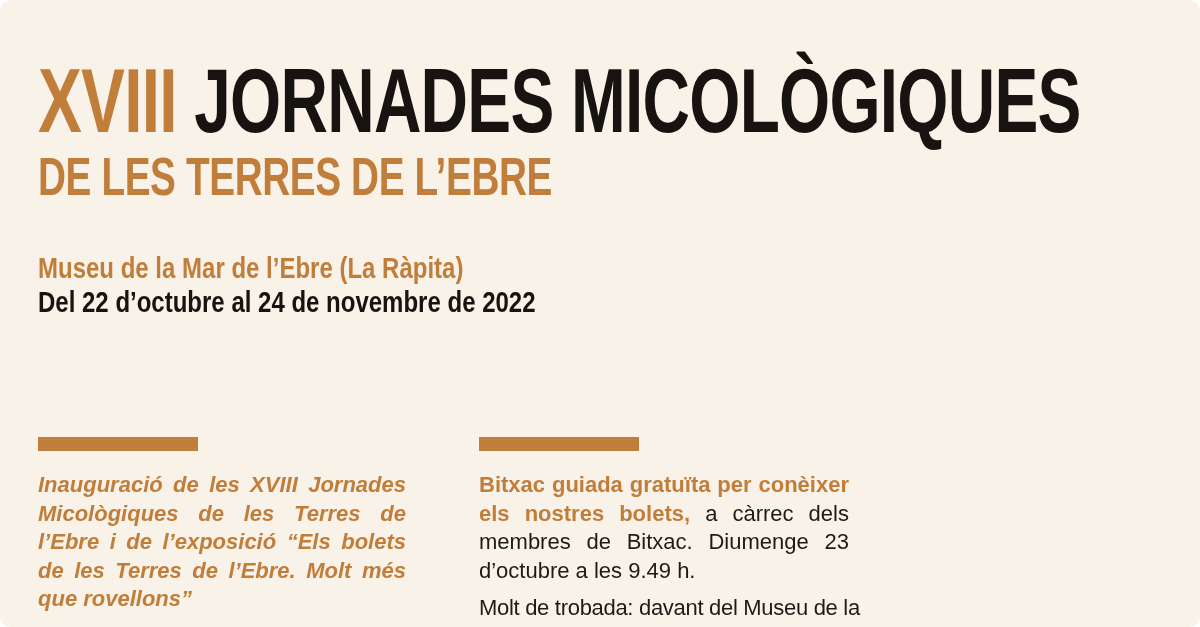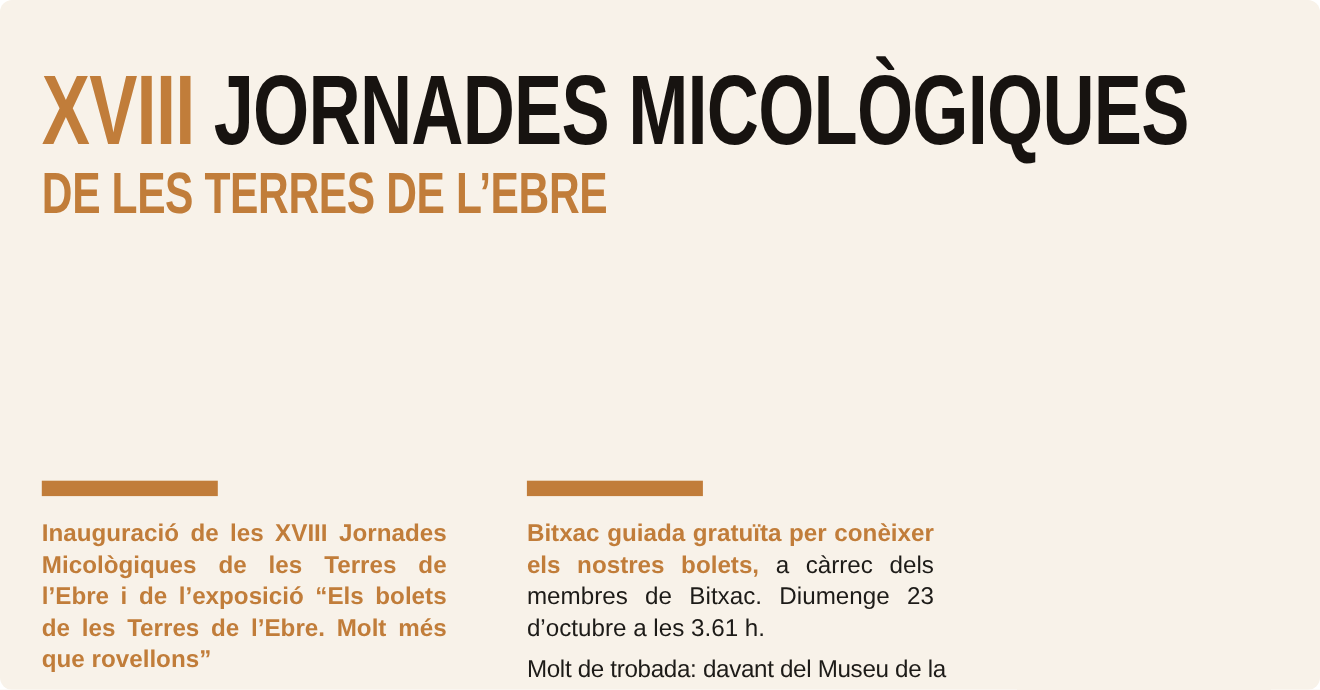--- a/index.html
+++ b/index.html
@@ -68,21 +68,21 @@
   .bar.left  { left: 38px; }
   .bar.right { left: 479px; }
   .col {
     position: absolute;
     top: 471px;
     width: 370px;
     font-size: 22px;
     line-height: 28.5px;
     text-align: justify;
   }
-  .col.left  { left: 38px; width: 368px; }
+  .col.left  { left: 38px; width: 368px; font-style: italic; }
   .col.right { left: 479px; }
   .col p { margin: 0; }
   .col p + p { margin-top: 9px; }
   .hl {
     color: #c17d3a;
     font-weight: bold;
   }
   .body-text { color: #1d1b18; font-weight: normal; }
   .meeting {
     color: #1d1b18;
@@ -98,26 +98,30 @@
 <div class="poster">
 
   <div class="title-block">
     <div class="title-line1">
       <span class="roman">XVIII</span>
       <span class="rest">JORNADES MICOLÒGIQUES</span>
     </div>
     <div class="title-line2">DE LES TERRES DE L’EBRE</div>
   </div>
 
+  <div class="meta-block">
+    <div class="venue">Museu de la Mar de l’Ebre (La Ràpita)</div>
+    <div class="dates">Del 22 d’octubre al 24 de novembre de 2022</div>
+  </div>
 
   <div class="bar left"></div>
   <div class="bar right"></div>
 
   <div class="col left">
     <p><span class="hl">Inauguració de les XVIII Jornades Micològiques de les Terres de l’Ebre i de l’exposició “Els bolets de les Terres de l’Ebre. Molt més que rovellons”</span><span class="body-text"></span></p>
   </div>
 
   <div class="col right">
-    <p><span class="hl">Bitxac guiada gratuïta per conèixer els nostres bolets,</span><span class="body-text"> a càrrec dels membres de Bitxac. Diumenge 23 d’octubre a les 3.61 h.</span></p>
+    <p><span class="hl">Bitxac guiada gratuïta per conèixer els nostres bolets,</span><span class="body-text"> a càrrec dels membres de Bitxac. Diumenge 23 d’octubre a les 9.49 h.</span></p>
     <p class="meeting">Molt de trobada: davant del Museu de la</p>
   </div>
 
 </div>
 
 </body></html>

